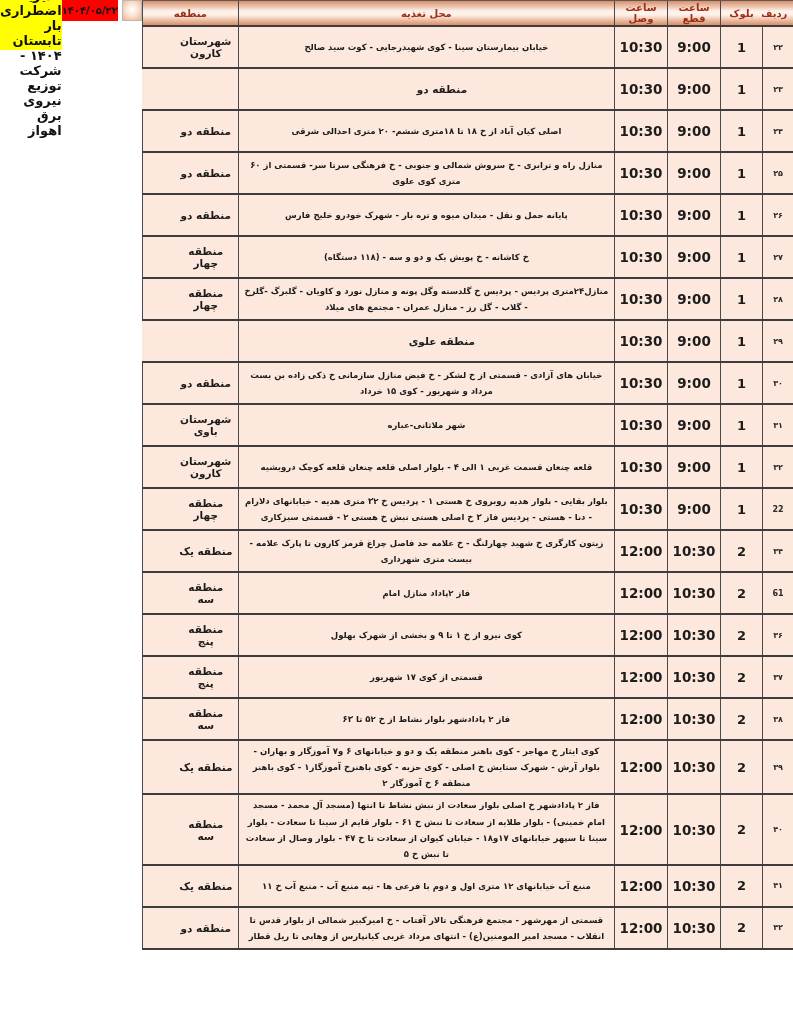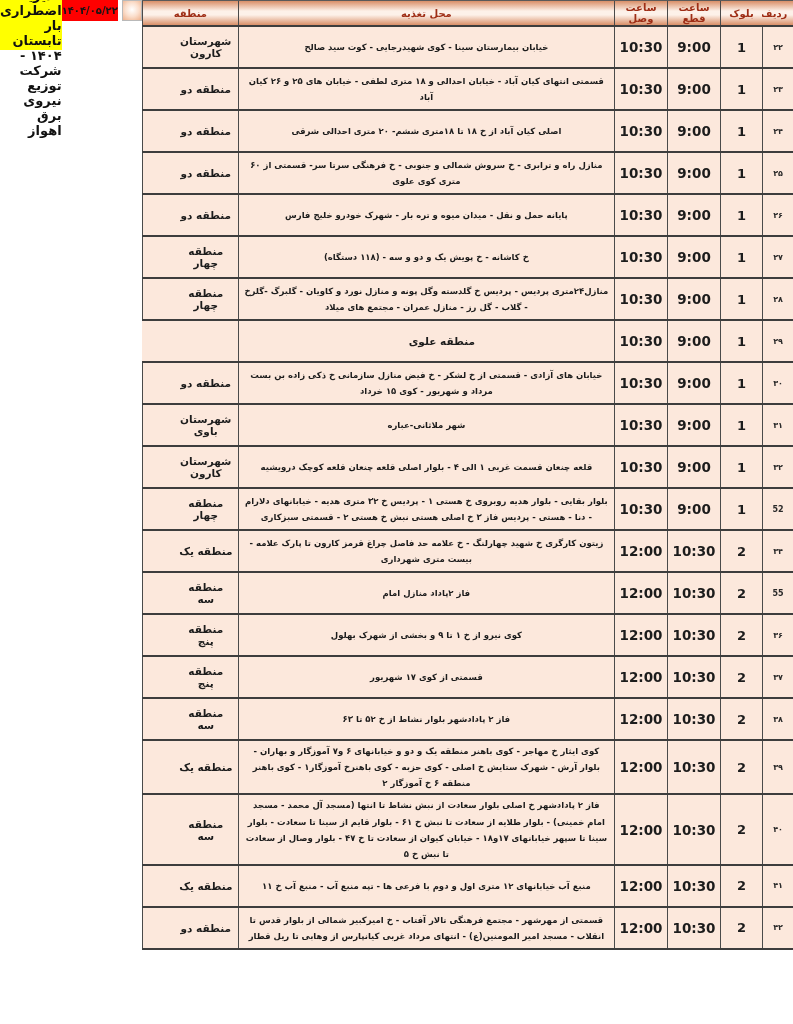--- a/index.html
+++ b/index.html
@@ -86,21 +86,20 @@
     <div class="cell time-cell">10:30</div>
     <div class="cell feed-cell">خیابان بیمارستان سینا - کوی شهیدرجایی - کوت سید صالح</div>
     <div class="cell region-cell">شهرستان کارون</div>
   </div>
 
   <div class="row">
     <div class="cell num-cell">۲۳</div>
     <div class="cell block-cell">1</div>
     <div class="cell time-cell">9:00</div>
     <div class="cell time-cell">10:30</div>
-    <div class="cell feed-cell">قسمتی انتهای کیان آباد - خیابان احدالی و ۱۸ متری لطفی - خیابان های ۲۵ و ۲۶ کیان آباد</div>
     <div class="cell region-cell">منطقه دو</div>
   </div>
 
   <div class="row">
     <div class="cell num-cell">۲۴</div>
     <div class="cell block-cell">1</div>
     <div class="cell time-cell">9:00</div>
     <div class="cell time-cell">10:30</div>
     <div class="cell feed-cell">اصلی کیان آباد از خ ۱۸ تا ۱۸متری ششم- ۲۰ متری احدالی شرقی</div>
     <div class="cell region-cell">منطقه دو</div>
@@ -171,39 +170,39 @@
   <div class="row">
     <div class="cell num-cell">۳۲</div>
     <div class="cell block-cell">1</div>
     <div class="cell time-cell">9:00</div>
     <div class="cell time-cell">10:30</div>
     <div class="cell feed-cell">قلعه چنعان قسمت غربی ۱ الی ۴ - بلوار اصلی قلعه چنعان قلعه کوچک درویشیه</div>
     <div class="cell region-cell">شهرستان کارون</div>
   </div>
 
   <div class="row">
-    <div class="cell num-cell">52</div>
+    <div class="cell num-cell">22</div>
     <div class="cell block-cell">1</div>
     <div class="cell time-cell">9:00</div>
     <div class="cell time-cell">10:30</div>
     <div class="cell feed-cell">بلوار بقایی - بلوار هدیه روبروی خ هستی ۱ - پردیس خ ۳۲ متری هدیه - خیابانهای دلارام - دنا - هستی - پردیس فاز ۳ خ اصلی هستی نبش خ هستی ۲ - قسمتی سبزکاری</div>
     <div class="cell region-cell">منطقه چهار</div>
   </div>
 
   <div class="row">
     <div class="cell num-cell">۳۴</div>
     <div class="cell block-cell">2</div>
     <div class="cell time-cell">10:30</div>
     <div class="cell time-cell">12:00</div>
     <div class="cell feed-cell">زیتون کارگری خ شهید چهارلنگ - خ علامه حد فاصل چراغ قرمز کارون تا پارک علامه - بیست متری شهرداری</div>
     <div class="cell region-cell">منطقه یک</div>
   </div>
 
   <div class="row">
-    <div class="cell num-cell">55</div>
+    <div class="cell num-cell">61</div>
     <div class="cell block-cell">2</div>
     <div class="cell time-cell">10:30</div>
     <div class="cell time-cell">12:00</div>
     <div class="cell feed-cell">فاز ۲پاداد منازل امام</div>
     <div class="cell region-cell">منطقه سه</div>
   </div>
 
   <div class="row">
     <div class="cell num-cell">۳۶</div>
     <div class="cell block-cell">2</div>

